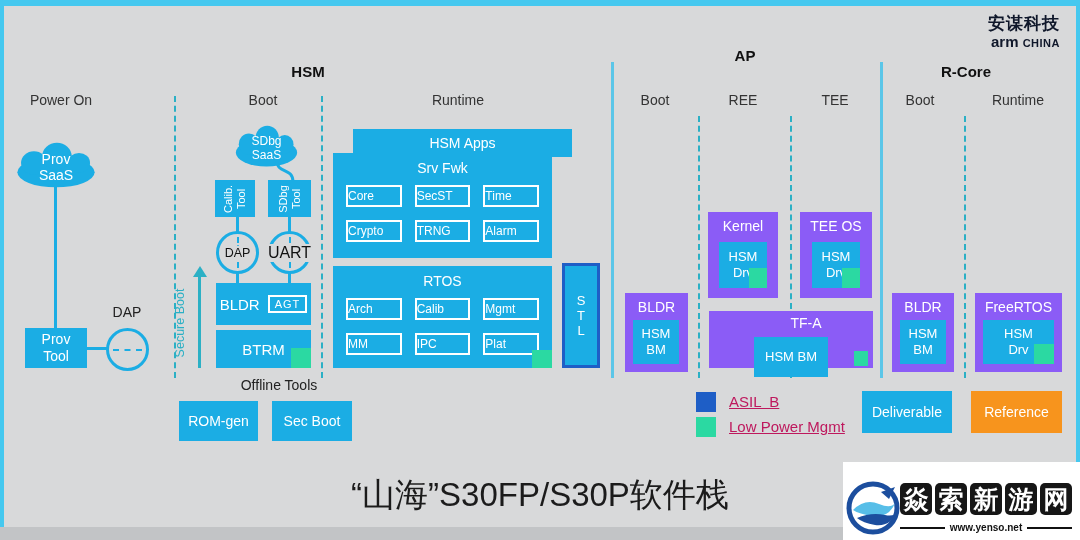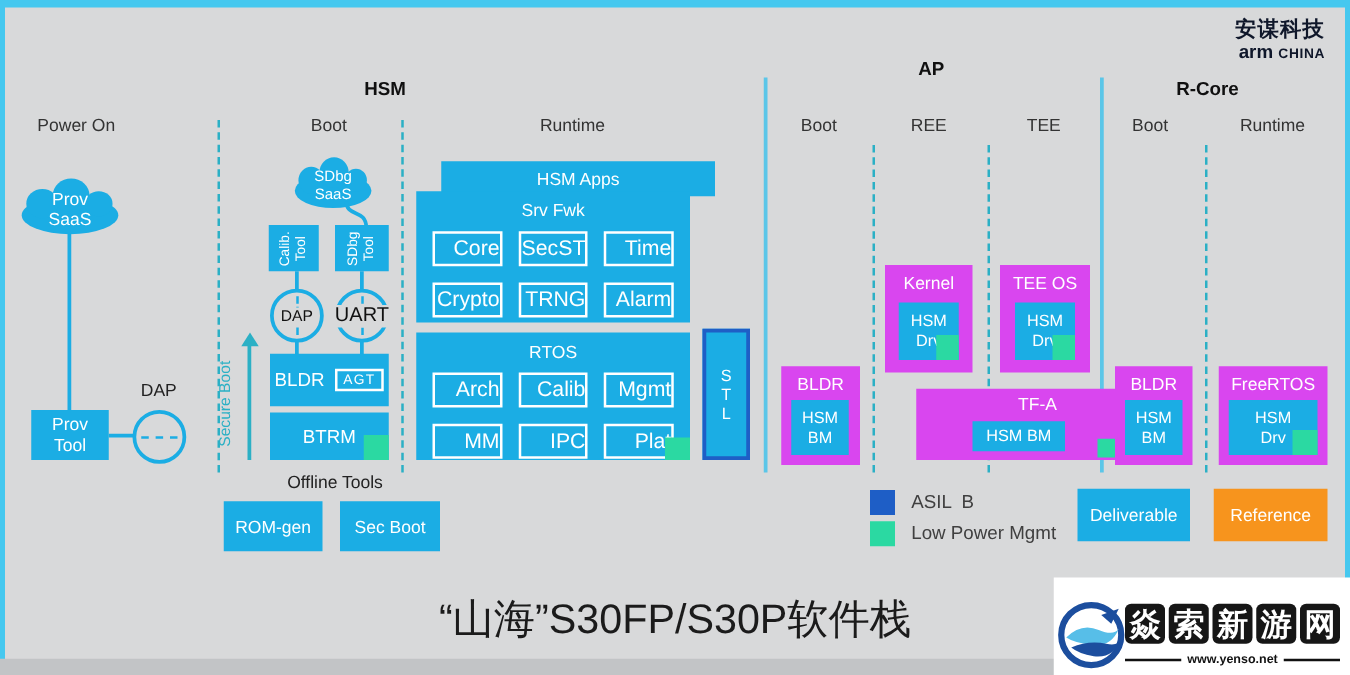--- a/index.html
+++ b/index.html
@@ -57,40 +57,40 @@
   
   .arrow-line{width:3px;background:#2BB0C5;}
   .arrow-head{width:0;height:0;border-left:7px solid transparent;border-right:7px solid transparent;
               border-bottom:11px solid #2BB0C5;}
   .sb-label{color:#2BB0C5;font-size:12.5px;}
 
   
   .panel{box-sizing:border-box;}
   .panel-title{color:#fff;font-size:14px;text-align:center;padding-top:7px;}
   .grid3{display:grid;grid-template-columns:repeat(3,1fr);gap:13px 13px;padding:9px 13px 0;}
-  .chip{border:2px solid #fff;color:#fff;font-size:17px;text-align:right;padding:2px 0;}
+  .chip{border:2px solid #fff;color:#fff;font-size:12px;text-align:left;padding:2px 0;}
   .corner-green{position:absolute;right:0;bottom:0;background:#2BD9A2;}
 
   
   .stl{background:#1BADE4;border:3px solid #1E5EC6;box-sizing:border-box;display:flex;flex-direction:column;
        align-items:center;justify-content:center;color:#fff;font-size:13px;line-height:15px;}
 
   
-  .obox{background:#d946ef;color:#fff;box-sizing:border-box;}
+  .obox{background:#8b5cf6;color:#fff;box-sizing:border-box;}
   .otitle{text-align:center;font-size:14px;padding-top:6px;}
   .iblue{position:absolute;background:#1BADE4;color:#fff;display:flex;flex-direction:column;
          align-items:center;justify-content:center;font-size:13px;line-height:16px;}
 
   
   .bldr-row{gap:8px;}
   .agt{border:2px solid #fff;font-size:11px;padding:1px 5px;letter-spacing:1px;}
 
   
   .legend-sq{width:20px;height:20px;}
-  .legend-label{font-size:15px;color:#404040;white-space:pre;}
+  .legend-label{font-size:15px;color:#be185d;white-space:pre;text-decoration:underline;}
 
   .small-label{font-size:14px;color:#222;}
 
   
   .caption{left:0;top:473px;width:1080px;text-align:center;font-size:33px;font-weight:500;color:#1b1b1b;}
 
   
   .wm{left:843px;top:462px;width:237px;height:78px;background:#fff;z-index:6;}
   .stamps{position:absolute;left:57px;top:21px;display:flex;gap:3px;}
   .stamp{width:32px;height:32px;background:#161616;color:#fff;border-radius:5px;display:flex;
@@ -213,21 +213,21 @@
 
   <div class="abs box cyan bldr-row" style="left:216px;top:283px;width:95px;height:42px;">
     <span class="fs15">BLDR</span>
     <span class="agt">AGT</span>
   </div>
   <div class="abs box cyan fs15" style="left:216px;top:330px;width:95px;height:38px;">
     <span>BTRM</span>
     <span class="corner-green" style="width:20px;height:20px;"></span>
   </div>
 
-  <div class="abs small-label" style="left:213px;top:377px;width:110px;text-align:center;">Offline Tools</div>
+  <div class="abs small-label" style="left:224px;top:377px;width:110px;text-align:center;">Offline Tools</div>
   <div class="abs box cyan fs14" style="left:179px;top:401px;width:79px;height:40px;">ROM-gen</div>
   <div class="abs box cyan fs14" style="left:272px;top:401px;width:80px;height:40px;">Sec Boot</div>
 
   <div class="abs box cyan fs14" style="left:333px;top:129px;width:219px;height:28px;margin-left:20px;">HSM Apps</div>
 
   <div class="abs panel cyan" style="left:333px;top:153px;width:219px;height:105px;">
     <div class="panel-title">Srv Fwk</div>
     <div class="grid3">
       <span class="chip">Core</span>
       <span class="chip">SecST</span>
@@ -277,23 +277,23 @@
   </div>
 
   <div class="abs obox" style="left:625px;top:293px;width:63px;height:79px;">
     <div class="otitle">BLDR</div>
     <div class="iblue" style="left:8px;top:27px;width:46px;height:44px;">
       <span>HSM</span>
       <span>BM</span>
     </div>
   </div>
 
-  <div class="abs obox" style="left:733px;top:311px;width:164px;height:57px;padding-left:30px;">
+  <div class="abs obox" style="left:709px;top:311px;width:164px;height:57px;padding-left:30px;">
     <div class="otitle" style="padding-top:4px;">TF-A</div>
-    <div class="iblue" style="left:45px;top:26px;width:74px;height:24px;text-align:right;">
+    <div class="iblue" style="left:45px;top:26px;width:74px;height:40px;text-align:right;">
       <span>HSM BM</span>
     </div>
     <span class="corner-green" style="right:5px;bottom:2px;width:14px;height:15px;"></span>
   </div>
 
   <div class="abs legend-sq" style="left:696px;top:392px;background:#1E5EC6;"></div>
   <div class="abs legend-label" style="left:729px;top:393px;">ASIL  B</div>
   <div class="abs legend-sq" style="left:696px;top:417px;background:#2BD9A2;"></div>
   <div class="abs legend-label" style="left:729px;top:418px;">Low Power Mgmt</div>
 

